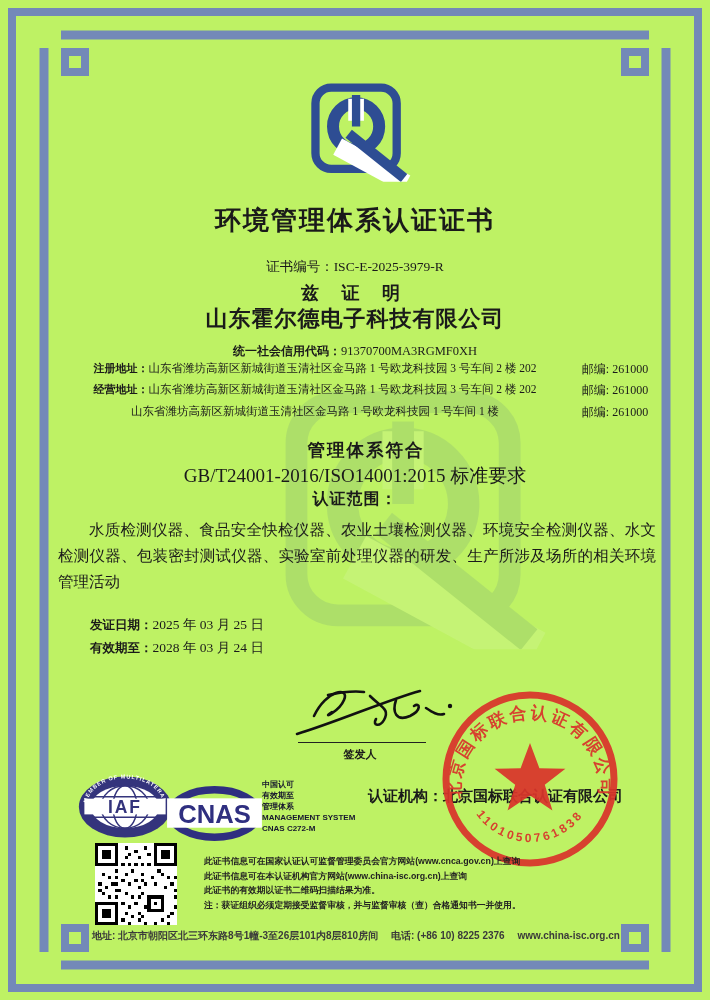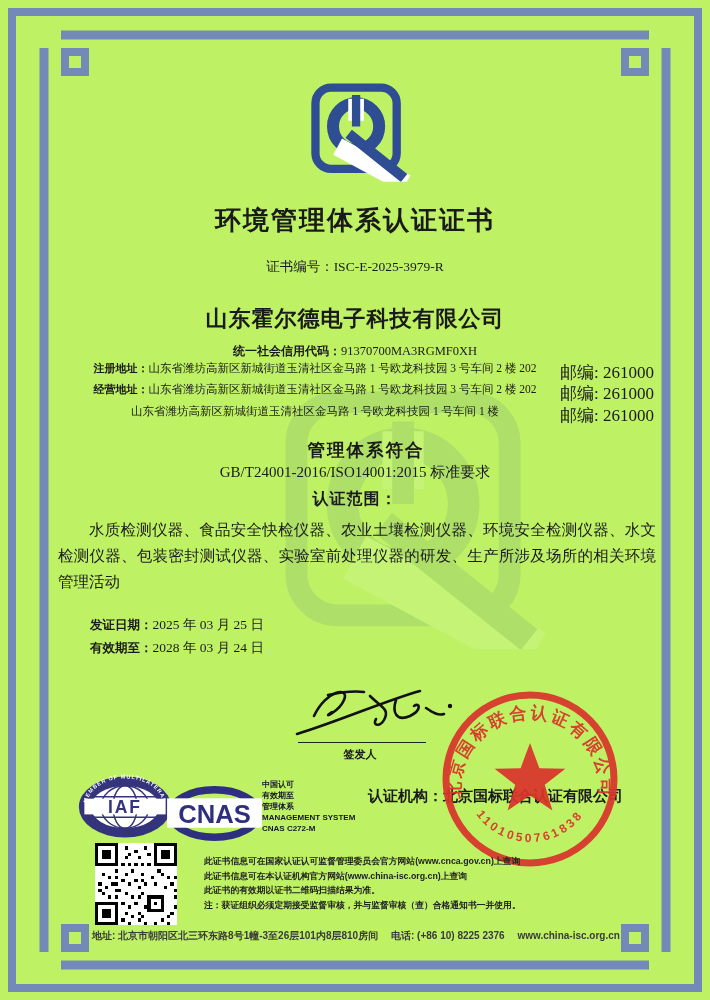--- a/index.html
+++ b/index.html
@@ -16,23 +16,23 @@
   .abs{position:absolute;}
   .ctr{left:0;width:710px;text-align:center;}
   .title{top:203px;font-size:26px;font-weight:bold;letter-spacing:2px;}
   .certno{top:258px;font-size:13.5px;}
   .hereby{top:281px;font-size:18px;font-weight:bold;letter-spacing:9px;}
   .company{top:304px;font-size:22px;font-weight:bold;letter-spacing:1px;}
   .credit{top:343px;font-size:12.5px;}
   .credit b{font-family:"Liberation Sans","DejaVu Sans",sans-serif;font-weight:bold;font-size:12px;}
   .addr-row{left:45px;width:540px;text-align:center;font-size:11.5px;white-space:nowrap;}
   .addr-row b{font-family:"Liberation Sans","DejaVu Sans",sans-serif;font-size:11px;}
-  .zip{left:560px;width:110px;font-size:17px;text-align:left;}
+  .zip{left:560px;width:110px;font-size:12px;text-align:center;}
   .conform{top:438px;font-size:17.5px;font-weight:bold;letter-spacing:2px;margin-left:11px;}
-  .standard{top:463px;font-size:15px;}
+  .standard{top:463px;font-size:19px;}
   .scopelbl{top:489px;font-size:16px;font-weight:bold;letter-spacing:1px;}
   .scope{top:517px;left:58px;width:598px;font-size:15.5px;line-height:26px;text-align:justify;text-indent:2em;}
   .daterow{left:90px;font-size:13.5px;white-space:nowrap;}
   .daterow b{font-family:"Liberation Sans","DejaVu Sans",sans-serif;font-size:12.5px;}
   .signer{top:747px;left:300px;width:120px;text-align:center;font-size:11px;font-family:"Liberation Sans","DejaVu Sans",sans-serif;font-weight:bold;}
   .sigline{top:742px;left:298px;width:128px;border-top:1.5px solid #222;}
   .cnas-block{top:779px;left:262px;width:110px;font-family:"Liberation Sans","DejaVu Sans",sans-serif;
     font-size:8px;font-weight:bold;color:#15152e;line-height:11px;}
   .bodyline{top:787px;left:368px;font-size:15px;font-weight:bold;font-family:"Liberation Sans","DejaVu Sans",sans-serif;white-space:nowrap;}
   .notes{top:854px;left:204px;width:440px;font-family:"Liberation Sans","DejaVu Sans",sans-serif;
@@ -75,20 +75,21 @@
   </svg>
 
   <svg class="abs" style="left:297px;top:80px" width="120" height="102" viewBox="0 0 130 110">
     <use href="#isc-logo-sym"></use>
   </svg>
 
   <div class="abs ctr title">环境管理体系认证证书</div>
   <div class="abs ctr certno">
     <span>证书编号：</span><span>ISC-E-2025-3979-R</span>
   </div>
+  <div class="abs ctr hereby">兹 证 明</div>
   <div class="abs ctr company">山东霍尔德电子科技有限公司</div>
   <div class="abs ctr credit">
     <b>统一社会信用代码：</b><span>91370700MA3RGMF0XH</span>
   </div>
 
   <div class="abs addr-row" style="top:361px">
     <b>注册地址：</b><span>山东省潍坊高新区新城街道玉清社区金马路 1 号欧龙科技园 3 号车间 2 楼 202</span>
   </div>
   <div class="abs zip" style="top:361px">邮编: 261000</div>
 

